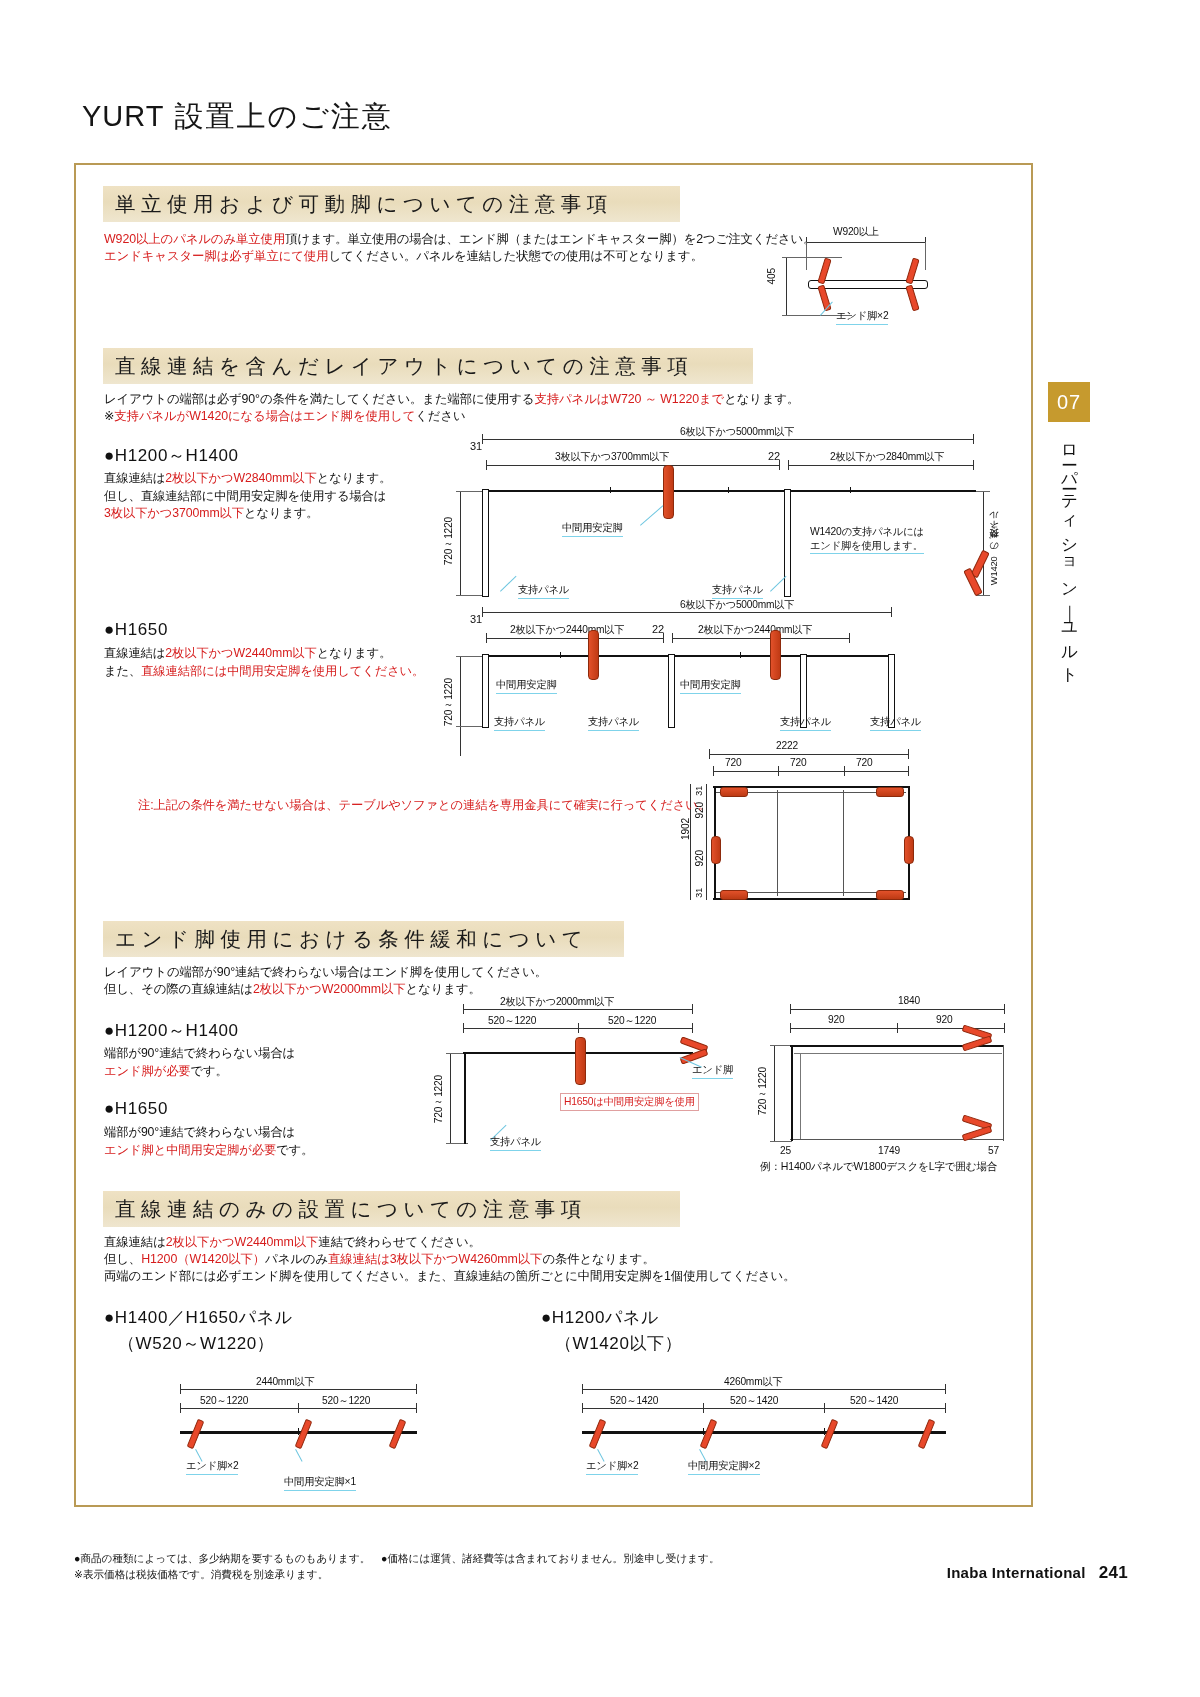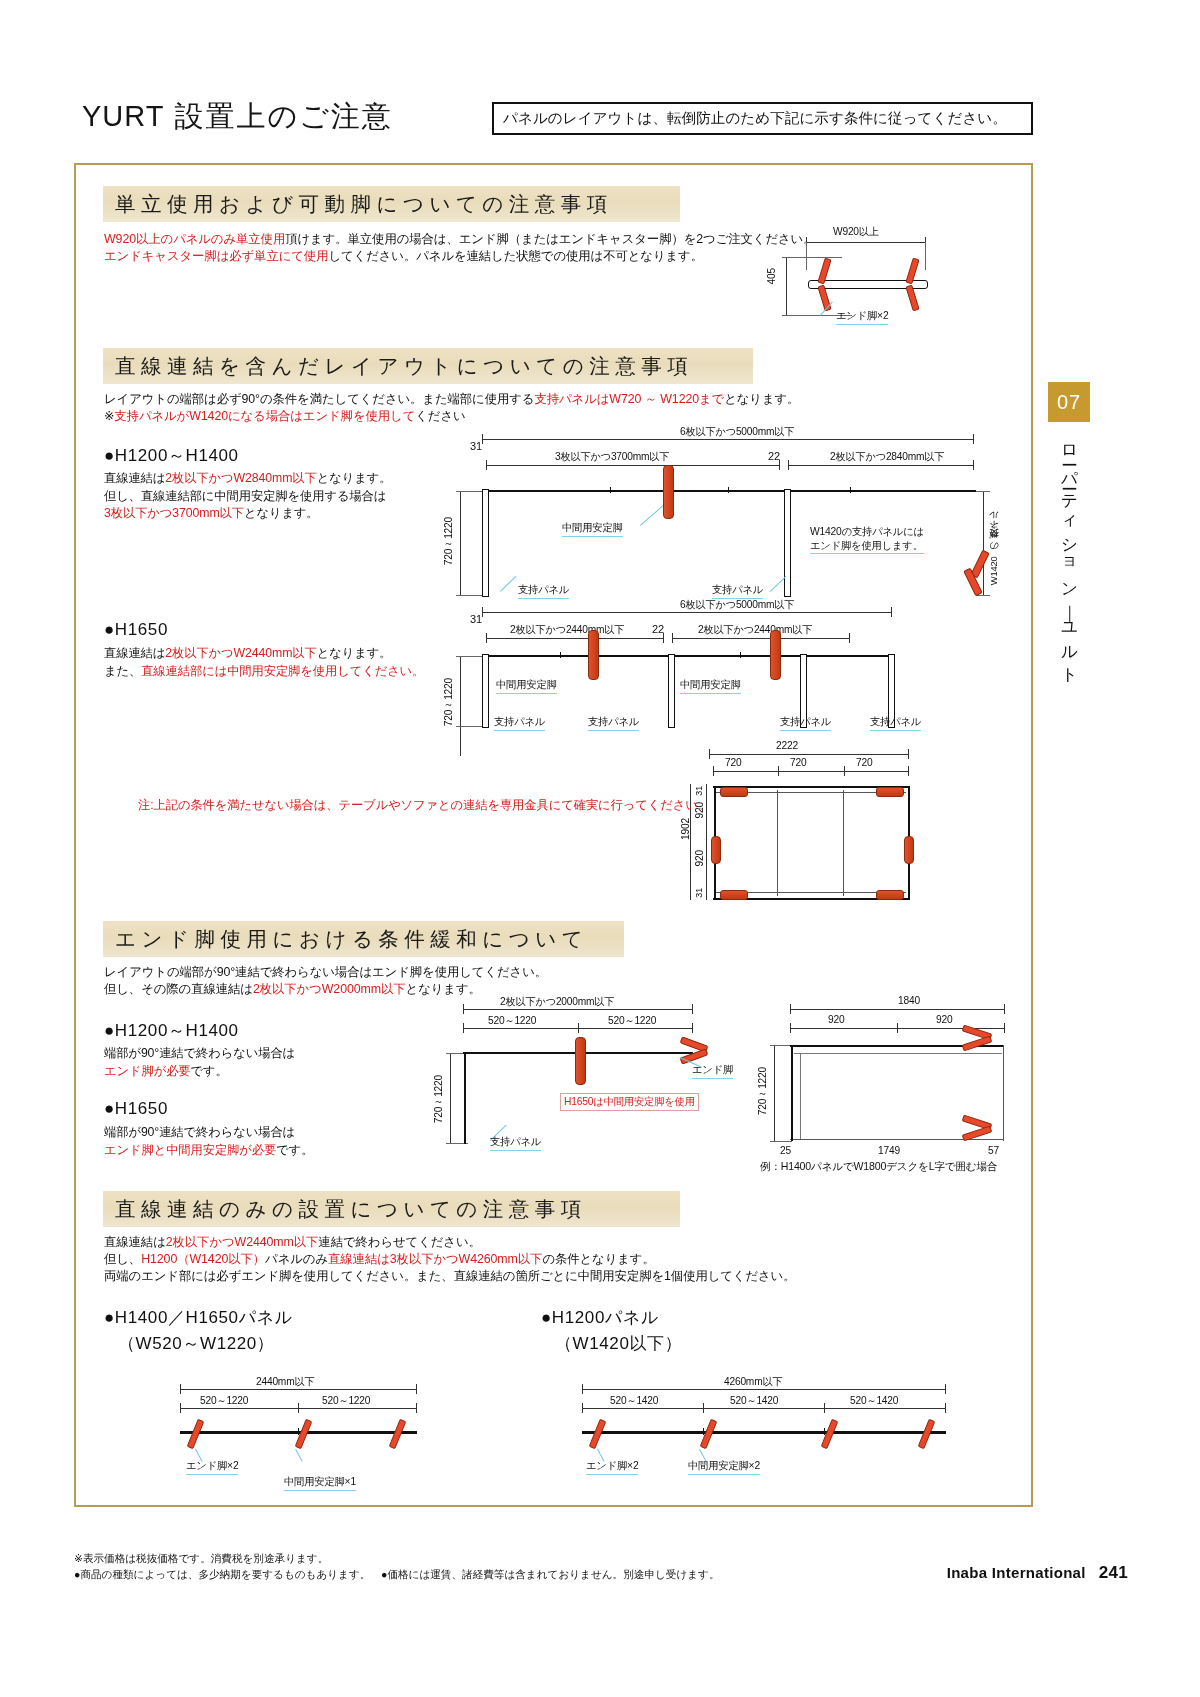--- a/index.html
+++ b/index.html
@@ -58,23 +58,20 @@
   .endleg i{position:absolute;display:block;background:#e8482a;border:1px solid #90270c;border-radius:2px;}
 </style>
 </head>
 <body>
 
 <div class="pg">
 
   <div class="page-title">
     <span class="en">YURT</span>
     <span>設置上のご注意</span>
-  </div>
-  <div class="notice-box">
-    <span>パネルのレイアウトは、転倒防止のため下記に示す条件に従ってください。</span>
   </div>
 
   <div class="tab-num">07</div>
   <div class="tab-text">ローパーティション｜ユルト</div>
 
   <div class="frame"></div>
 
   <div class="secbar" style="left:103px;top:186px;width:577px;">
     <span>単立使用および可動脚についての注意事項</span>
   </div>
@@ -446,20 +443,20 @@
       <i style="left:8px;top:0px;width:5px;height:28px;transform:rotate(22deg);"></i>
     </div>
 
     <div class="leader" style="left:26px;top:74px;width:14px;transform:rotate(62deg);"></div>
     <div class="lbl" style="left:14px;top:84px;">エンド脚×2</div>
     <div class="leader" style="left:128px;top:74px;width:14px;transform:rotate(62deg);"></div>
     <div class="lbl" style="left:116px;top:84px;">中間用安定脚×2</div>
   </div>
 
   <div class="foot">
+    <div>●商品の種類によっては、多少納期を要するものもあります。　●価格には運賃、諸経費等は含まれておりません。別途申し受けます。</div>
     <div>※表示価格は税抜価格です。消費税を別途承ります。</div>
-    <div>●商品の種類によっては、多少納期を要するものもあります。　●価格には運賃、諸経費等は含まれておりません。別途申し受けます。</div>
   </div>
   <div class="foot-right">
     <span>Inaba International</span><span class="pn">241</span>
   </div>
 
 </div>
 
 </body></html>

